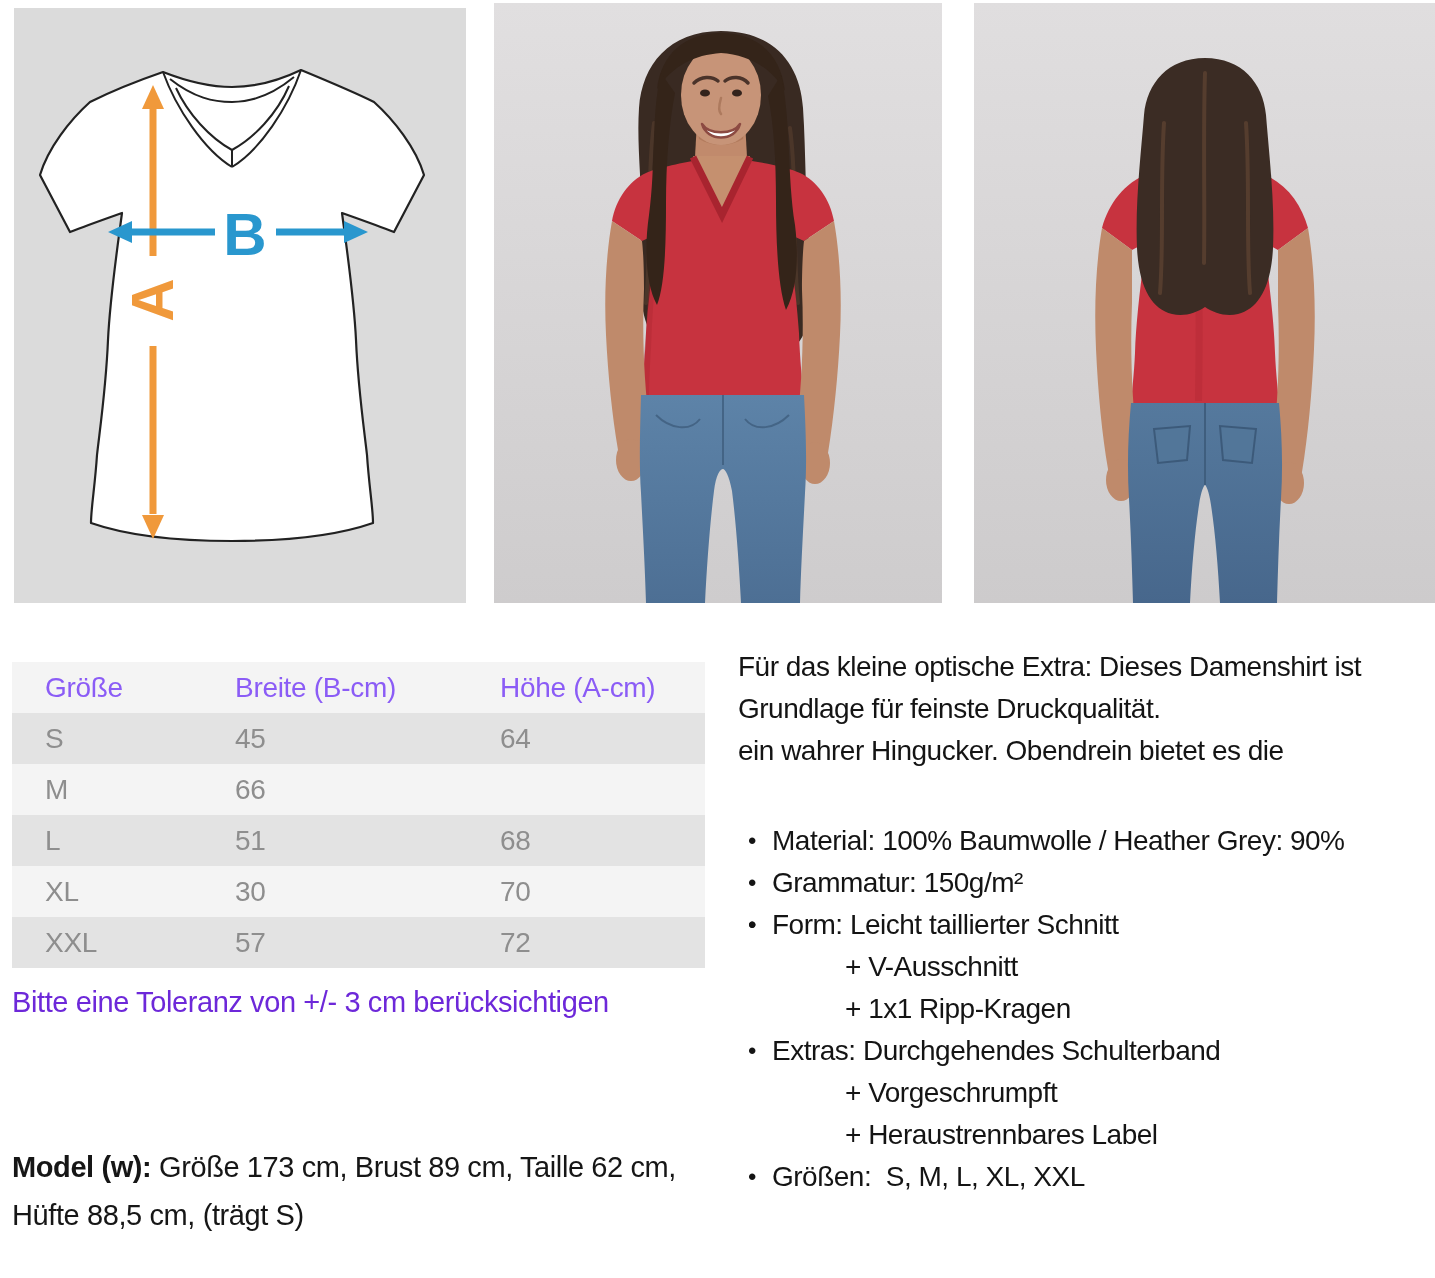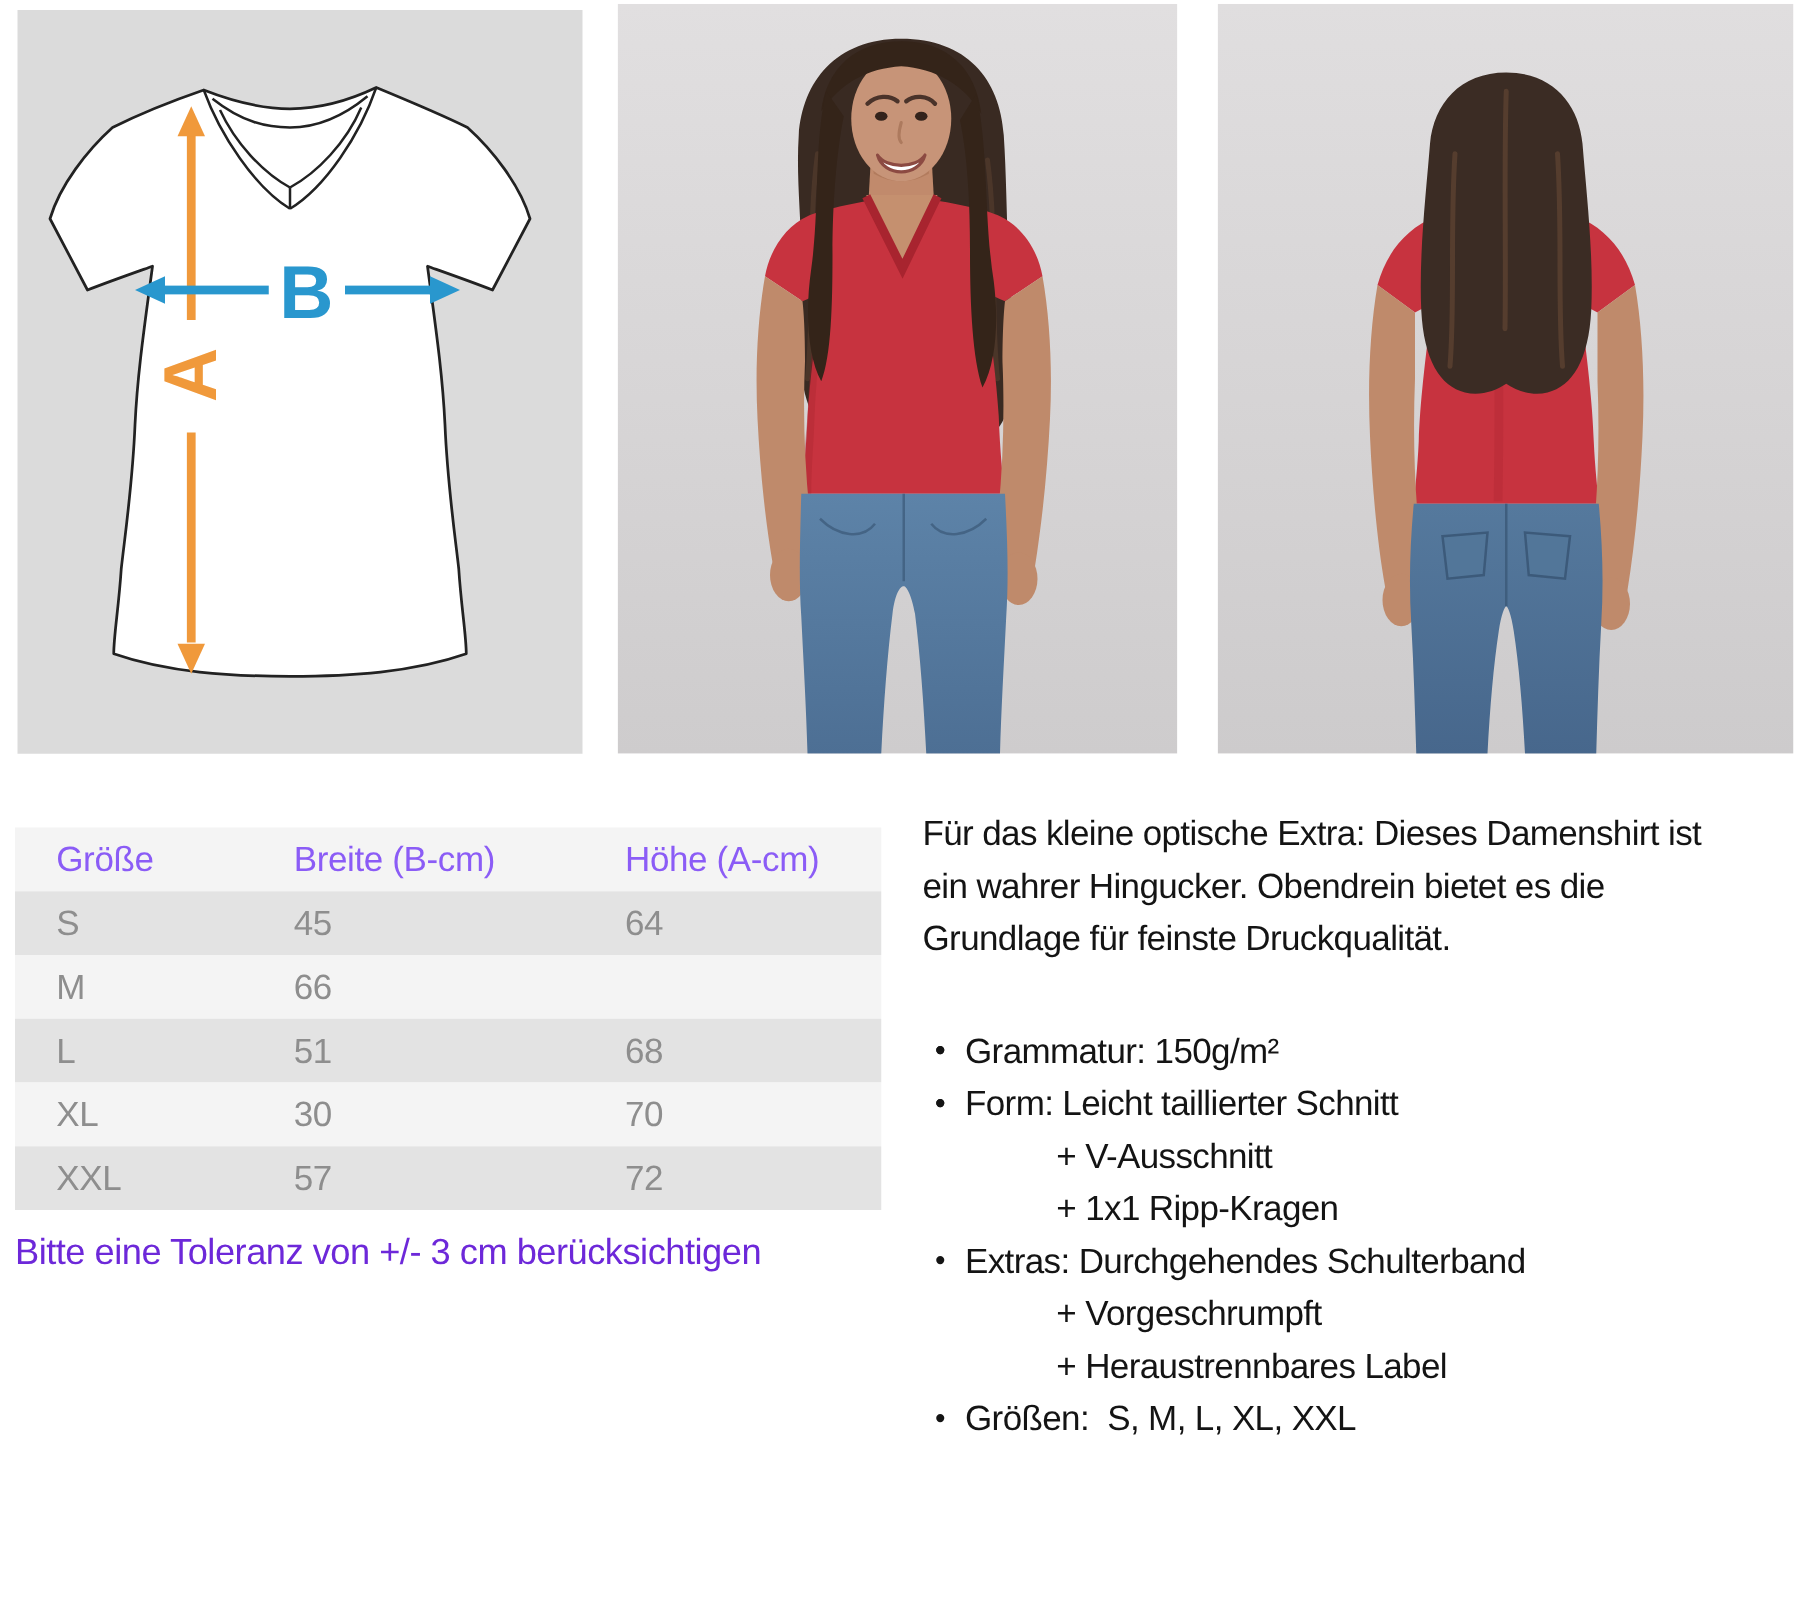--- a/index.html
+++ b/index.html
@@ -217,27 +217,31 @@
     </div>
     <div class="trow dark">
       <div class="c0">XXL</div>
       <div class="c1">57</div>
       <div class="c2">72</div>
     </div>
   </div>
 
   <div class="note">Bitte eine Toleranz von +/- 3 cm berücksichtigen</div>
 
+  <div class="model-info">
+    <div><span class="lbl">Model (w):</span><span> Größe 173 cm, Brust 89 cm, Taille 62 cm,</span></div>
+    <div>Hüfte 88,5 cm, (trägt S)</div>
+  </div>
 
   <div class="desc">
     <div class="iline">Für das kleine optische Extra: Dieses Damenshirt ist</div>
+    <div class="iline">Grundlage für feinste Druckqualität.</div>
     <div class="iline">ein wahrer Hingucker. Obendrein bietet es die</div>
-    <div class="iline">Grundlage für feinste Druckqualität.</div>
     <div class="bullets">
-      <div class="bline"><span class="mark">•</span></div>
+      <div class="bline"><span class="mark">•</span><span>Material: 100% Baumwolle / Heather Grey: 90%</span></div>
       <div class="bline"><span class="mark">•</span><span>Grammatur: 150g/m²</span></div>
       <div class="bline"><span class="mark">•</span></div>
       <div class="bline"><span class="mark">•</span><span>Form: Leicht taillierter Schnitt</span></div>
       <div class="bline plus"><span>+ V-Ausschnitt</span></div>
       <div class="bline plus"><span>+ 1x1 Ripp-Kragen</span></div>
       <div class="bline"><span class="mark">•</span><span>Extras: Durchgehendes Schulterband</span></div>
       <div class="bline plus"><span>+ Vorgeschrumpft</span></div>
       <div class="bline plus"><span>+ Heraustrennbares Label</span></div>
       <div class="bline"><span class="mark">•</span><span>Größen:  S, M, L, XL, XXL</span></div>
     </div>

